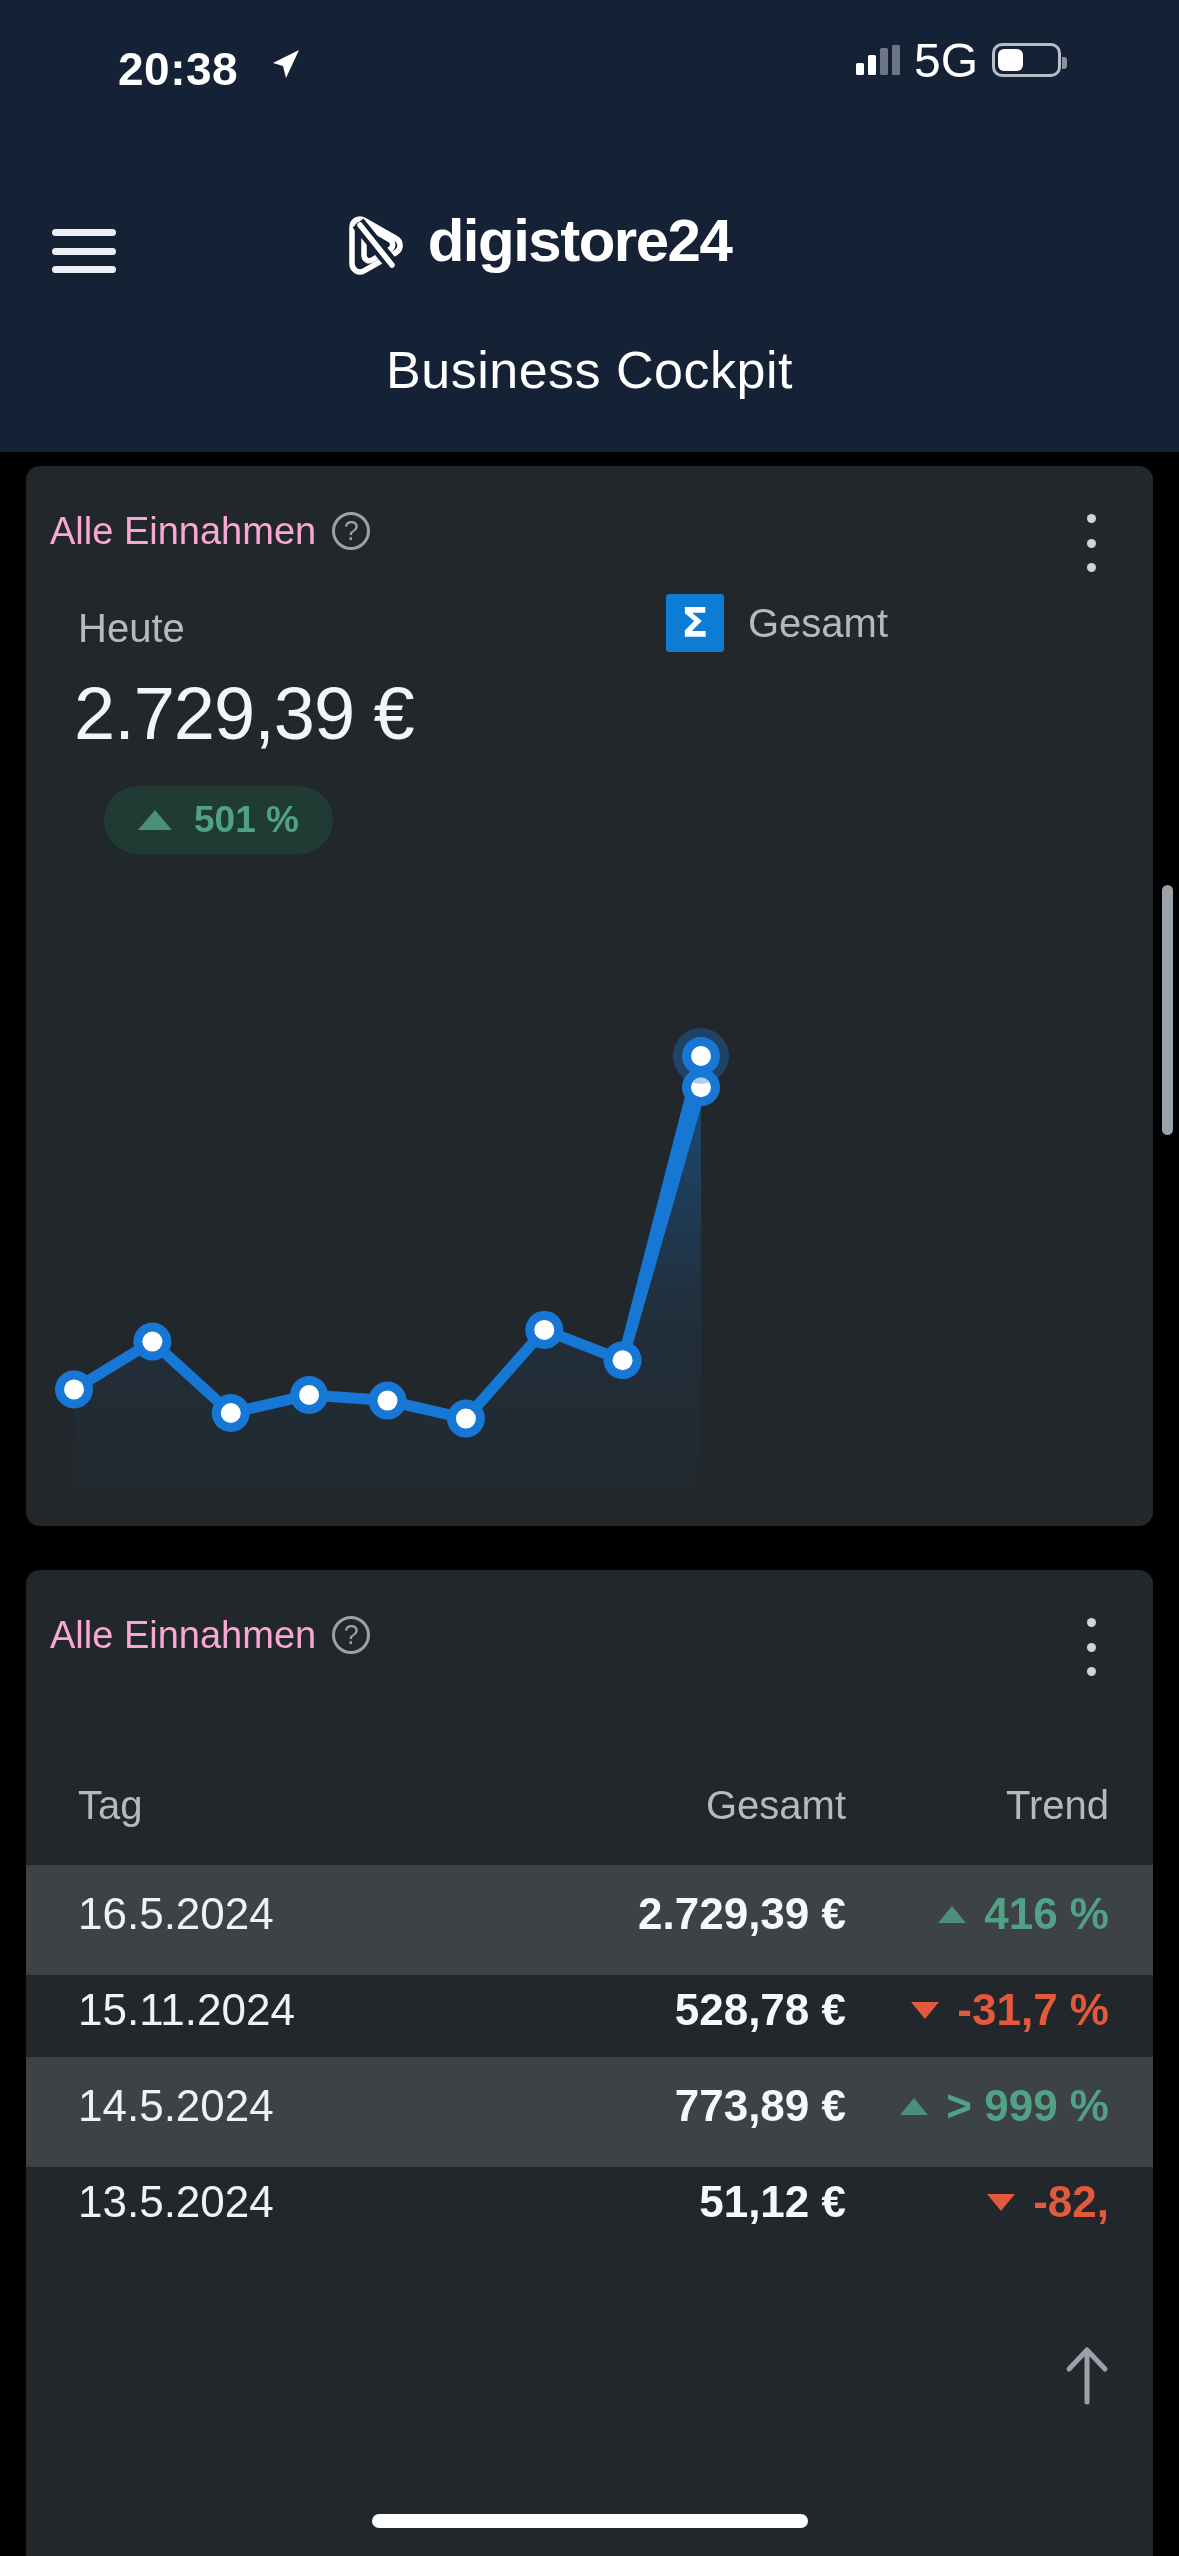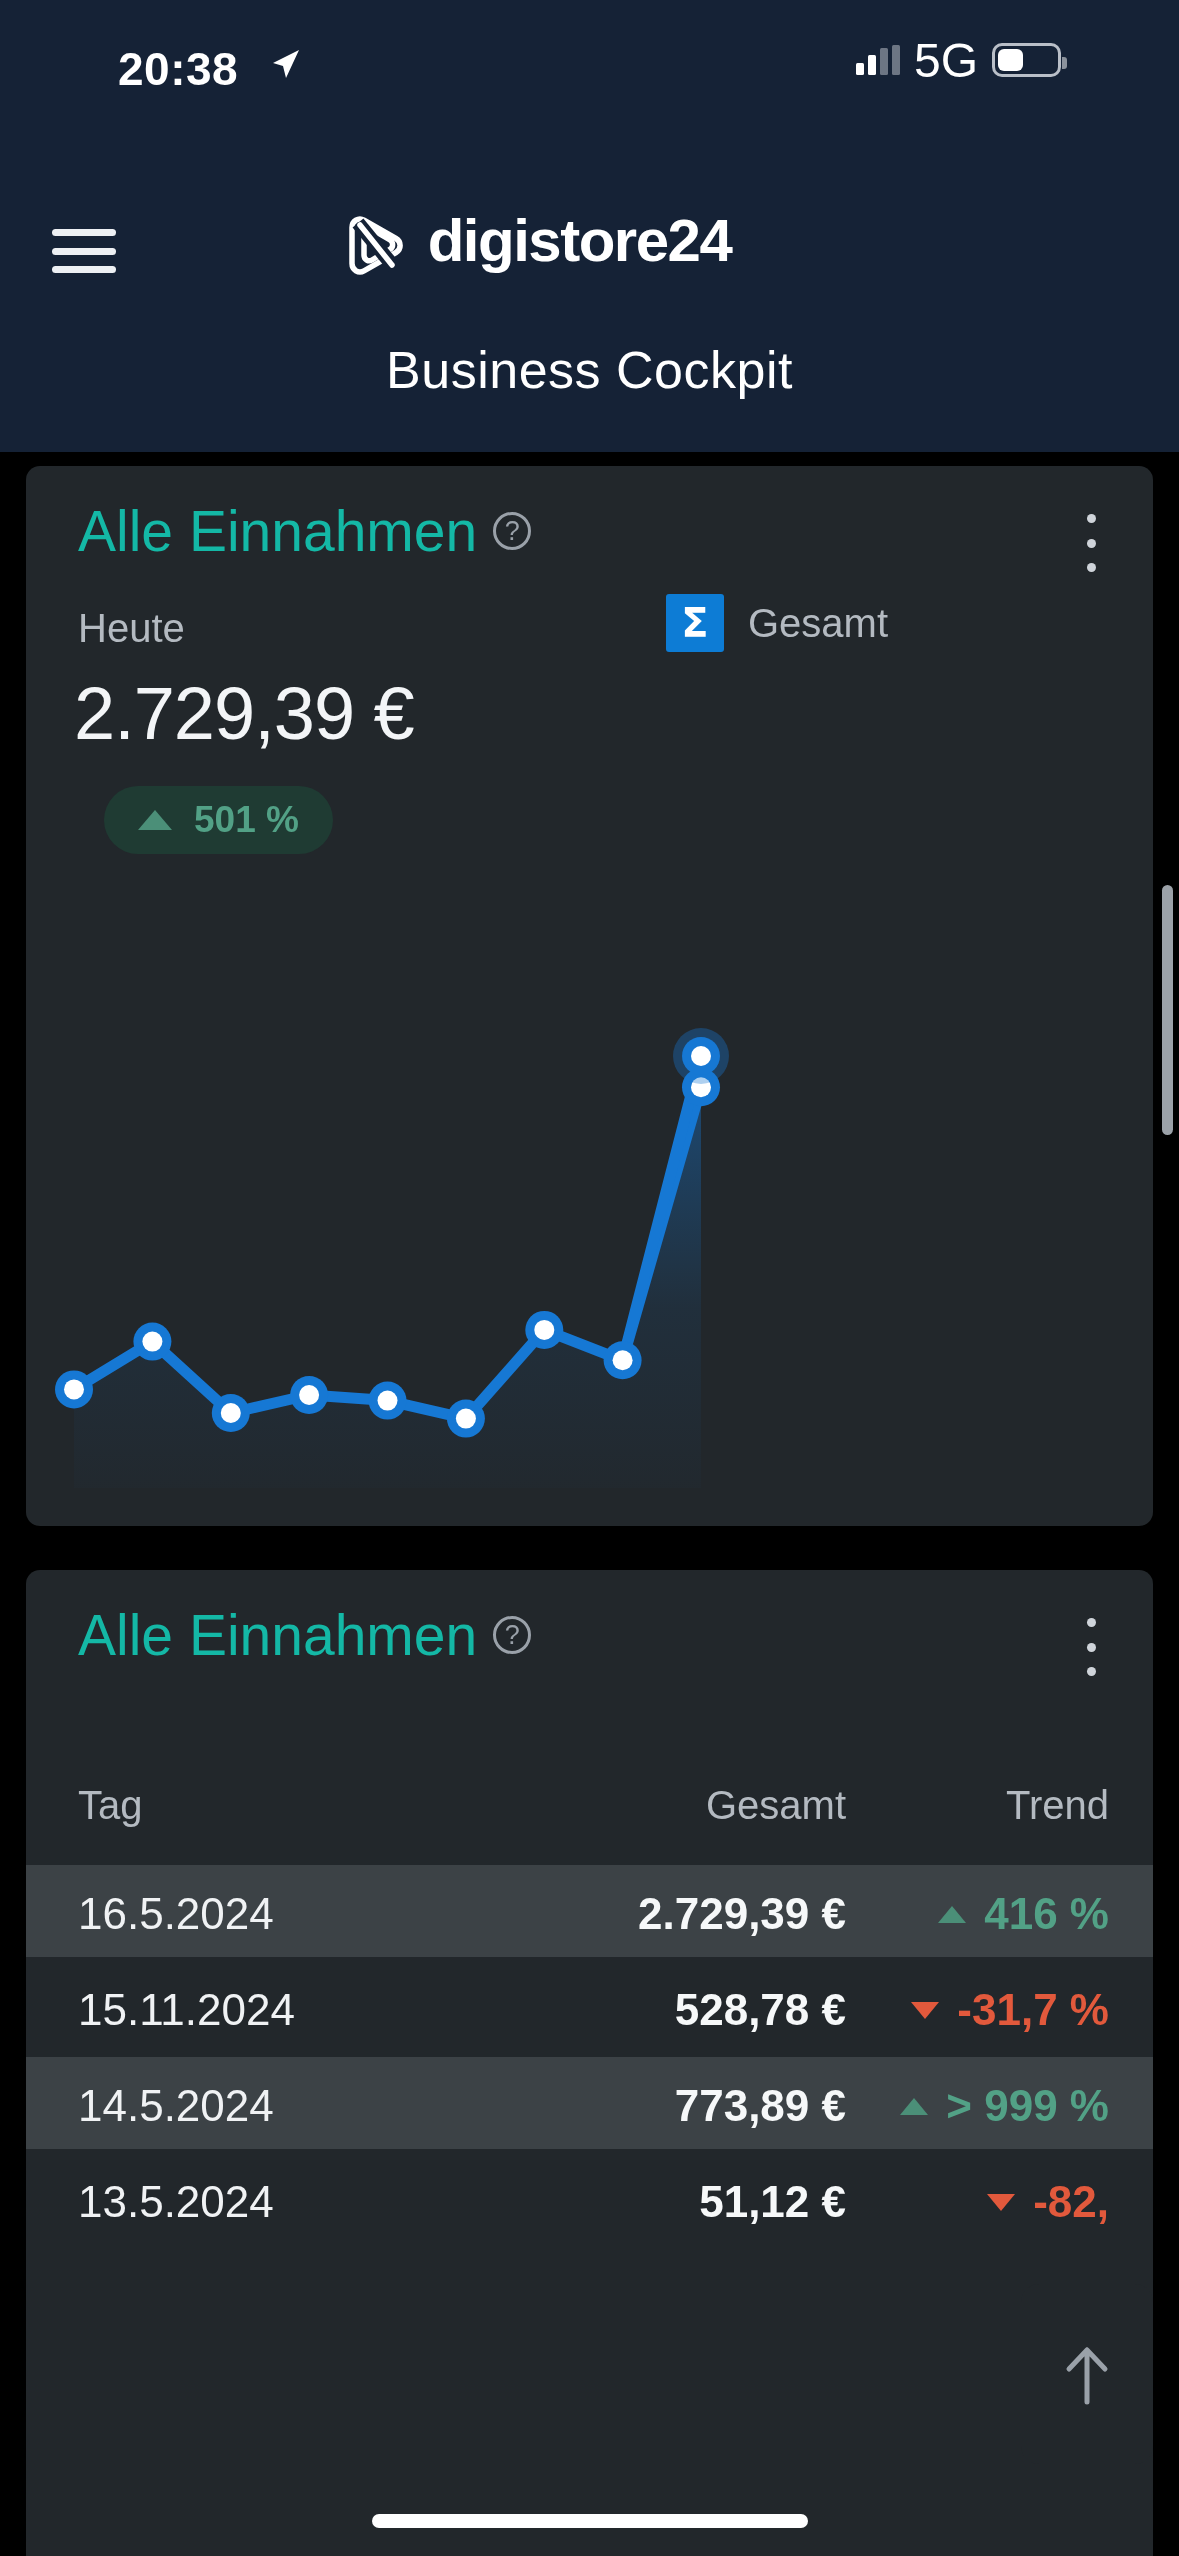--- a/index.html
+++ b/index.html
@@ -80,21 +80,21 @@
     background:#22272b; border-radius:14px;
   }
   #chart-card{ top:466px; height:1060px; overflow:hidden; }
   #table-card{ top:1570px; height:1000px; overflow:hidden; }
 
   .card-head{
     position:absolute; left:0; top:0; width:100%; height:130px;
     display:flex; align-items:center;
   }
   .card-title{
-    margin-left:52px; color:#14b8a6; font-size:57px; font-weight:400;
+    margin-left:24px; color:#f9a8d4; font-size:38px; font-weight:400;
   }
   .help-icon{
     margin-left:16px; width:38px; height:38px; border-radius:50%;
     border:3px solid #9aa1a9; color:#9aa1a9; font-size:27px;
     display:flex; align-items:center; justify-content:center;
     font-weight:400; cursor:pointer; flex-shrink:0;
   }
   .kebab{
     position:absolute; right:44px; top:48px;
     width:36px; height:58px; display:flex; flex-direction:column;
@@ -152,21 +152,21 @@
     position:absolute; left:0; top:185px; width:100%; height:110px;
   }
   .th{
     position:absolute; color:#b4bac1; font-size:40px; font-weight:400;
   }
   .th-day{ left:52px; top:28px; }
   .th-total{ left:0; width:820px; top:28px; text-align:right; }
   .th-trend{ left:0; width:1083px; top:28px; text-align:right; }
 
   .trow{
-    position:absolute; left:0; width:1127px; height:92px;
+    position:absolute; left:0; width:1127px; height:110px;
   }
   .trow.alt{ background:#3c4246; }
   .td-day{
     position:absolute; left:52px; top:24px;
     color:#f0f2f4; font-size:44px; font-weight:400;
   }
   .td-total{
     position:absolute; left:0; width:820px; top:24px; text-align:right;
     color:#f6f8f9; font-size:44px; font-weight:700;
   }

